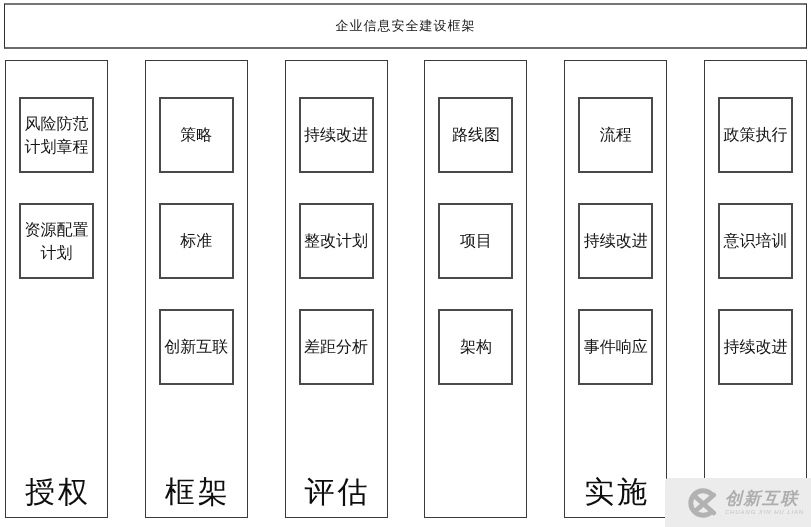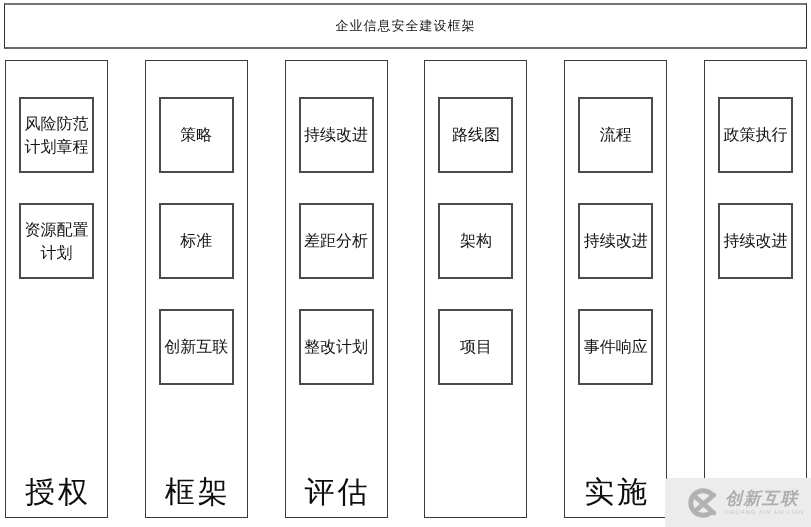--- a/index.html
+++ b/index.html
@@ -105,40 +105,41 @@
 
     <div class="column">
       <div class="node">策略</div>
       <div class="node">标准</div>
       <div class="node">创新互联</div>
       <div class="col-label">框架</div>
     </div>
 
     <div class="column">
       <div class="node">持续改进</div>
+      <div class="node">整改计划</div>
       <div class="node">差距分析</div>
-      <div class="node">整改计划</div>
       <div class="col-label">评估</div>
     </div>
 
     <div class="column">
       <div class="node">路线图</div>
+      <div class="node">项目</div>
       <div class="node">架构</div>
-      <div class="node">项目</div>
     </div>
 
     <div class="column">
       <div class="node">流程</div>
       <div class="node">持续改进</div>
       <div class="node">事件响应</div>
       <div class="col-label">实施</div>
     </div>
 
     <div class="column">
       <div class="node">政策执行</div>
+      <div class="node">意识培训</div>
       <div class="node">持续改进</div>
     </div>
 
   </div>
 
   <div class="watermark">
     <span style="display:flex;">
       <svg width="34" height="34" viewBox="0 0 36 36" aria-hidden="true">
         <path d="M 29 8.5 A 13 13 0 1 0 29 27.5" fill="none" stroke="#b2b2b2" stroke-width="5.2" stroke-linecap="round"></path>
         <line x1="11" y1="10.5" x2="31.5" y2="28.5" stroke="#b2b2b2" stroke-width="5" stroke-linecap="round"></line>

